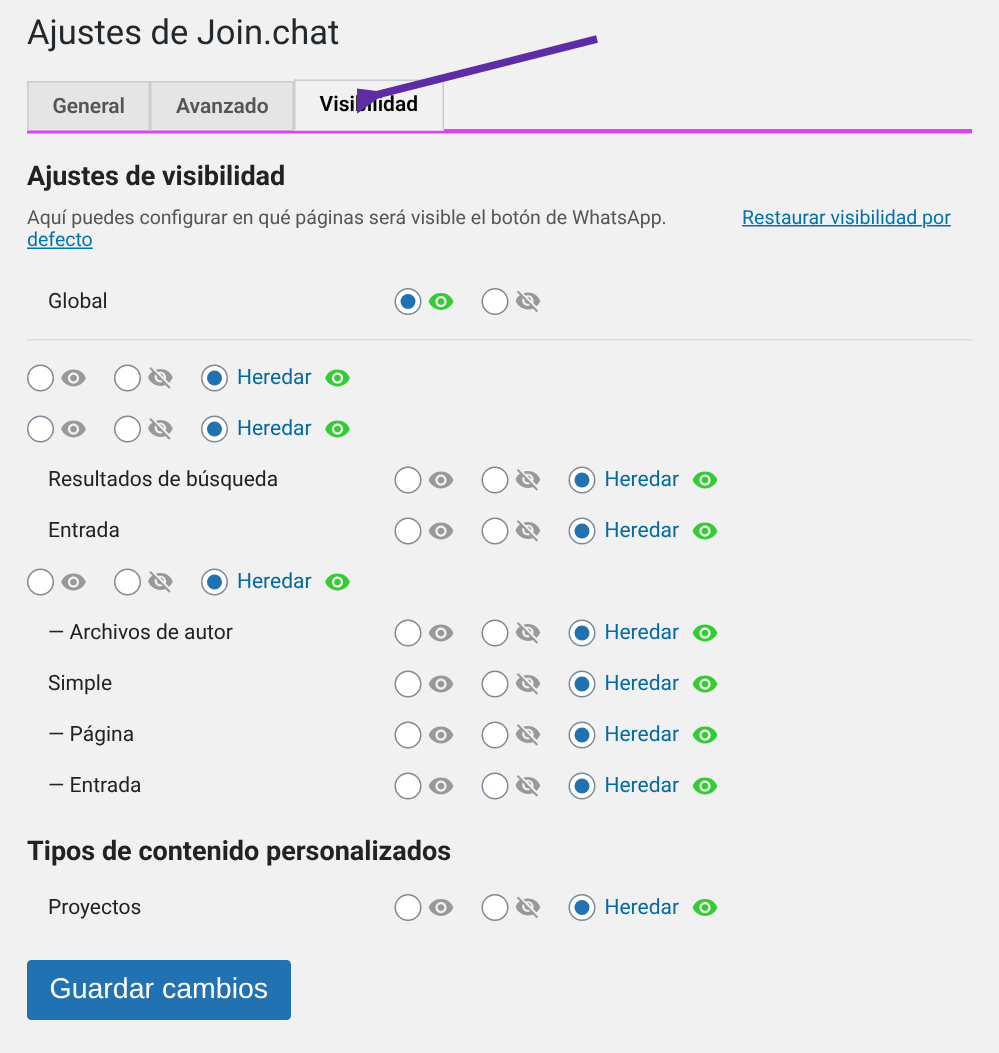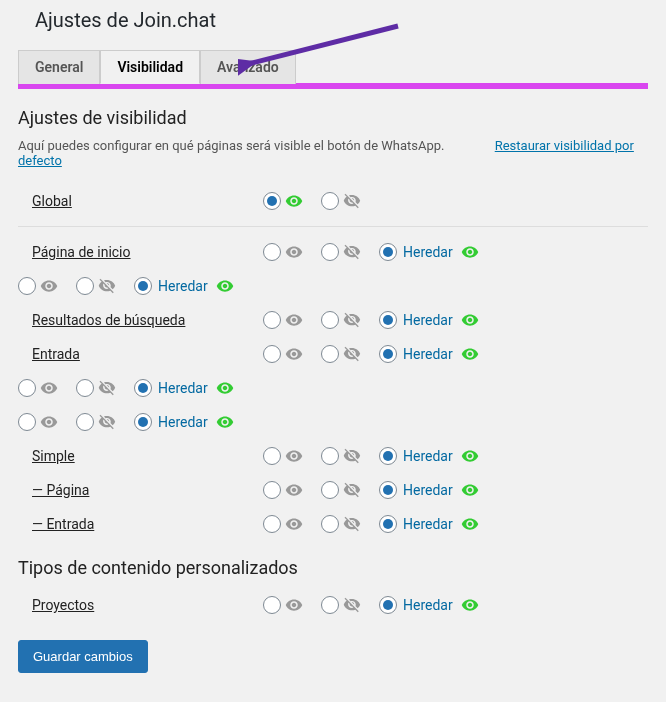--- a/index.html
+++ b/index.html
@@ -6,51 +6,52 @@
   body {
     margin: 0;
     font-family: -apple-system, BlinkMacSystemFont, "Segoe UI", Roboto, sans-serif;
     background: #f1f1f1;
     color: #222;
     width: 666px;
     padding: 8px 18px 20px 18px;
     font-size: 14px;
   }
   h1 {
-    font-size: 20px;
+    font-size: 23px;
     font-weight: 400;
-    margin: 0 0 18px 17px;
+    margin: 0 0 18px 0;
     color: #23282d;
   }
   .tabs {
-    border-bottom: 6px solid #d946ef;
+    border-bottom: 3px solid #d946ef;
     display: flex;
     gap: 0;
     margin-bottom: 18px;
+    align-items: center;
   }
   .tab {
     padding: 8px 16px;
     border: 1px solid #ccc;
     border-bottom: none;
     background: #e5e5e5;
     color: #555;
     font-size: 14px;
     font-weight: 600;
     margin-right: 0;
     margin-bottom: -1px;
     cursor: pointer;
   }
   .tab.active {
     background: #f1f1f1;
     border-bottom: 1px solid #f1f1f1;
     color: #000;
   }
   h2 {
     font-size: 18px;
-    font-weight: 400;
+    font-weight: 700;
     margin: 0 0 10px 0;
   }
   .desc {
     color: #555;
     margin: 0 0 16px 0;
     font-size: 13px;
   }
   .desc a {
     color: #0073aa;
     text-decoration: underline;
@@ -59,21 +60,20 @@
   .row {
     display: flex;
     align-items: center;
     padding: 8px 0;
   }
   .row-label {
     width: 245px;
     padding-left: 14px;
     font-size: 14px;
     color: #222;
-    text-decoration: underline;
   }
   .opts {
     display: flex;
     align-items: center;
     gap: 6px;
   }
   .radio-group {
     display: flex;
     align-items: center;
     gap: 4px;
@@ -122,21 +122,21 @@
   hr {
     border: none;
     border-top: 1px solid #ddd;
     margin: 8px 0;
   }
   .submit-btn {
     background: #2271b1;
     border: 1px solid #2271b1;
     color: #fff;
     padding: 8px 14px;
-    font-size: 13px;
+    font-size: 19px;
     border-radius: 3px;
     cursor: pointer;
     margin-top: 18px;
   }
   .arrow {
     position: absolute;
     top: 14px;
     left: 220px;
     pointer-events: none;
   }
@@ -153,22 +153,22 @@
   <defs>
     <marker id="arrhead" markerWidth="10" markerHeight="8" refX="2" refY="4" orient="auto">
       <polygon points="10 0, 0 4, 10 8" fill="#5e2ca5"></polygon>
     </marker>
   </defs>
   <line x1="160" y1="4" x2="10" y2="42" stroke="#5e2ca5" stroke-width="5" marker-end="url(#arrhead)"></line>
 </svg>
 
 <div class="tabs">
   <div class="tab">General</div>
+  <div class="tab">Avanzado</div>
   <div class="tab active">Visibilidad</div>
-  <div class="tab">Avanzado</div>
 </div>
 
 <h2>Ajustes de visibilidad</h2>
 <p class="desc">
   <span>Aquí puedes configurar en qué páginas será visible el botón de WhatsApp. </span><a href="#">Restaurar visibilidad por defecto</a>
 </p>
 
 
 <div class="row">
   <div class="row-label">Global</div>
@@ -190,21 +190,20 @@
           </span>
     </span>
   </div>
 </div>
 
 <hr>
 
 
 <div id="rows-container">
       <div class="row">
-        <div class="row-label">Página de inicio</div>
         <div class="opts">
           <span class="radio-group">
             <input type="radio" name="r0" style="">
             <span class="eye eye-gray">
               <svg viewBox="0 0 24 24">
                 <path d="M12 4.5C7 4.5 2.7 7.6 1 12c1.7 4.4 6 7.5 11 7.5s9.3-3.1 11-7.5C21.3 7.6 17 4.5 12 4.5zM12 17c-2.8 0-5-2.2-5-5s2.2-5 5-5 5 2.2 5 5-2.2 5-5 5zm0-8c-1.7 0-3 1.3-3 3s1.3 3 3 3 3-1.3 3-3-1.3-3-3-3z"></path>
               </svg>
             </span>
           </span>
           <span class="radio-group">
@@ -338,20 +337,21 @@
             <span class="inherit-label">Heredar</span>
             <span class="eye eye-visible">
               <svg viewBox="0 0 24 24">
                 <path d="M12 4.5C7 4.5 2.7 7.6 1 12c1.7 4.4 6 7.5 11 7.5s9.3-3.1 11-7.5C21.3 7.6 17 4.5 12 4.5zM12 17c-2.8 0-5-2.2-5-5s2.2-5 5-5 5 2.2 5 5-2.2 5-5 5zm0-8c-1.7 0-3 1.3-3 3s1.3 3 3 3 3-1.3 3-3-1.3-3-3-3z"></path>
               </svg>
             </span>
           </span>
         </div>
       </div>
       <div class="row">
+        <div class="row-label">— Archivos de autor</div>
         <div class="opts">
           <span class="radio-group">
             <input type="radio" name="r5" style="">
             <span class="eye eye-gray">
               <svg viewBox="0 0 24 24">
                 <path d="M12 4.5C7 4.5 2.7 7.6 1 12c1.7 4.4 6 7.5 11 7.5s9.3-3.1 11-7.5C21.3 7.6 17 4.5 12 4.5zM12 17c-2.8 0-5-2.2-5-5s2.2-5 5-5 5 2.2 5 5-2.2 5-5 5zm0-8c-1.7 0-3 1.3-3 3s1.3 3 3 3 3-1.3 3-3-1.3-3-3-3z"></path>
               </svg>
             </span>
           </span>
           <span class="radio-group">

